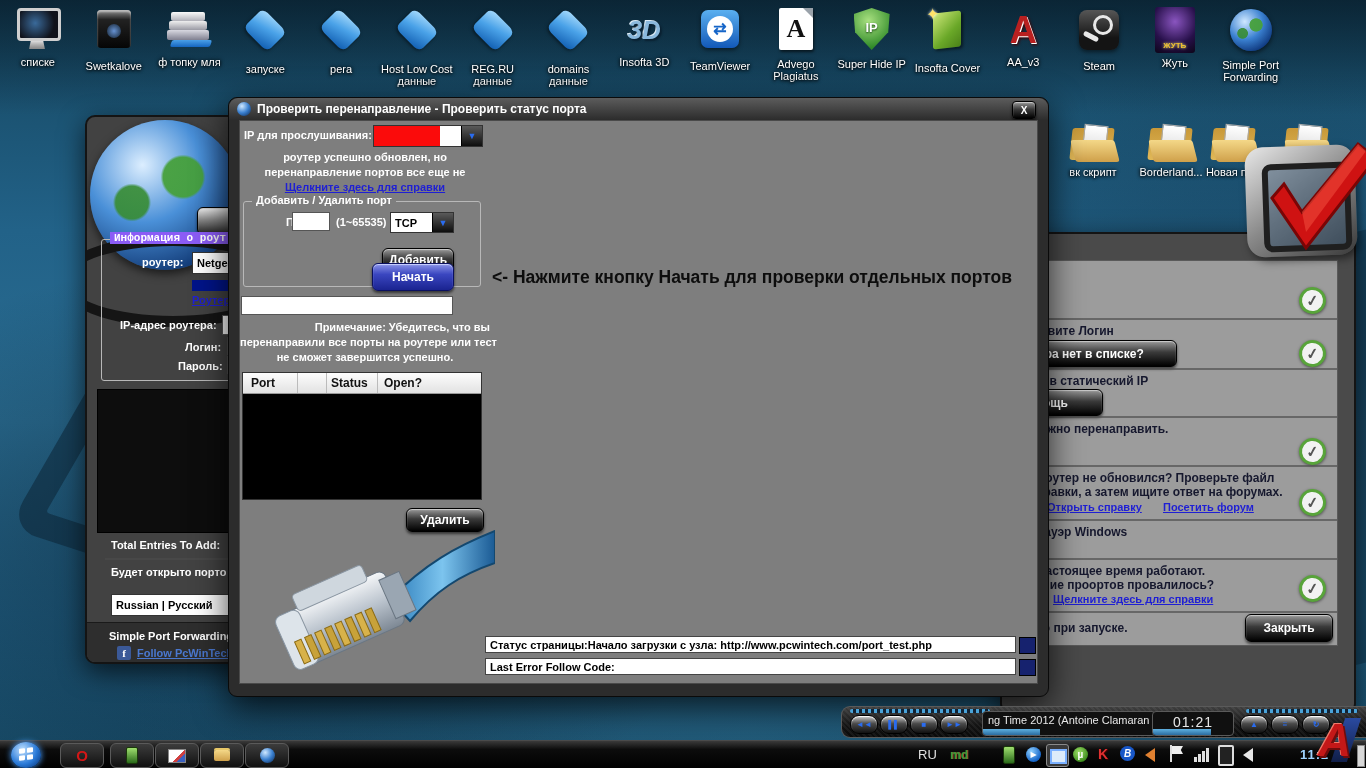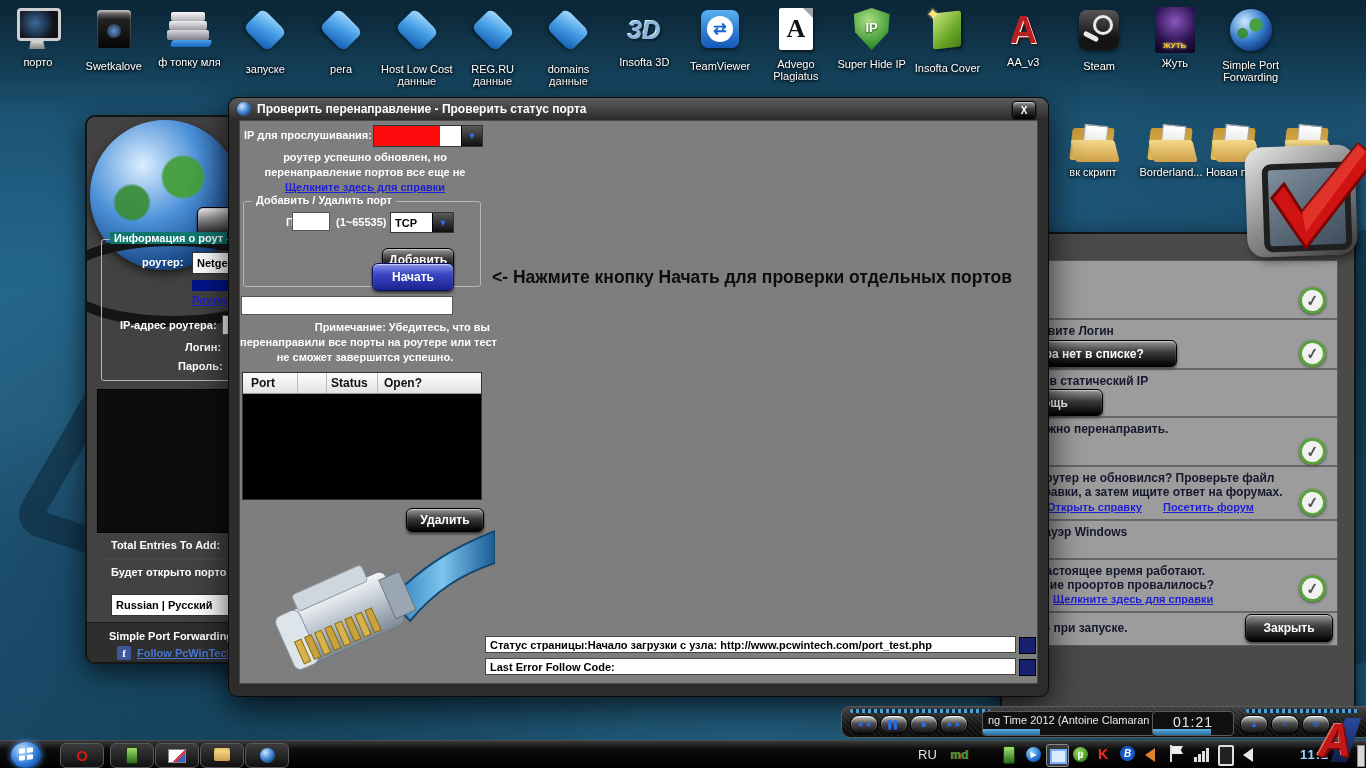--- a/index.html
+++ b/index.html
@@ -97,21 +97,21 @@
 <div id="stage">
   <div class="abs deco1"></div>
   <div class="abs deco2"></div>
 
   <div id="icon-row" class="abs">
     <div class="dcell">
         <div class="dico i-monitor">
           <div class="scr"></div>
           <div class="std"></div>
         </div>
-        <span class="dlabel">порто</span>
+        <span class="dlabel">списке</span>
       </div>
     <div class="dcell">
         <div class="dico">
           <div class="i-cube">
             <div class="g"></div>
           </div>
         </div>
         <span class="dlabel">Swetkalove</span>
       </div>
     <div class="dcell">
@@ -256,21 +256,21 @@
     <div class="abs" style="left:3px;top:3px;width:150px;height:150px;border-radius:50%;
       background:radial-gradient(circle at 62% 38%,rgba(70,160,60,.95) 0 15%,transparent 17%),
                  radial-gradient(circle at 28% 55%,rgba(55,140,50,.9) 0 12%,transparent 14%),
                  radial-gradient(circle at 35% 30%,#dceeff 0%,#4a90d8 40%,#16417e 75%,#081c38 100%);
       box-shadow:0 4px 10px rgba(0,0,0,.6);"></div>
     <div class="abs" style="left:-30px;top:118px;width:210px;height:70px;border:11px solid #151515;border-radius:50%;"></div>
     <div class="abs" style="left:172px;top:52px;font:italic 30px 'Liberation Serif',serif;color:#ececec;text-shadow:0 2px 3px #000;">Si</div>
     <div class="abs btn-black" style="left:110px;top:90px;width:46px;height:26px;background:linear-gradient(180deg,#f0f0f0,#8a8a8a 45%,#222);"></div>
 
     <div class="abs groupbox" style="left:14px;top:122px;width:350px;height:140px;">
-      <span class="gtitle" style="background:#0f766e;">Информация о роут</span>
+      <span class="gtitle" style="background:#8b5cf6;font-family:Liberation Mono, monospace;">Информация о роут</span>
       <span class="abs wtxt" style="left:40px;top:16px;">роутер:</span>
       <div class="abs combo" style="left:90px;top:12px;width:150px;height:22px;">
           <span class="cv">Netgear</span>
         </div>
       <div class="abs" style="left:90px;top:40px;width:122px;height:11px;background:#001489;"></div>
       <span class="abs lnk" style="left:90px;top:54px;">Роутера</span>
       <span class="abs wtxt" style="left:18px;top:79px;">IP-адрес роутера:</span>
       <input class="abs inputw" style="left: 120px; top: 75px; width: 200px; height: 20px;">
       <span class="abs wtxt" style="left:83px;top:101px;">Логин:</span>
       <input class="abs inputw" style="left: 125px; top: 97px; width: 120px; height: 18px;" value="a">

